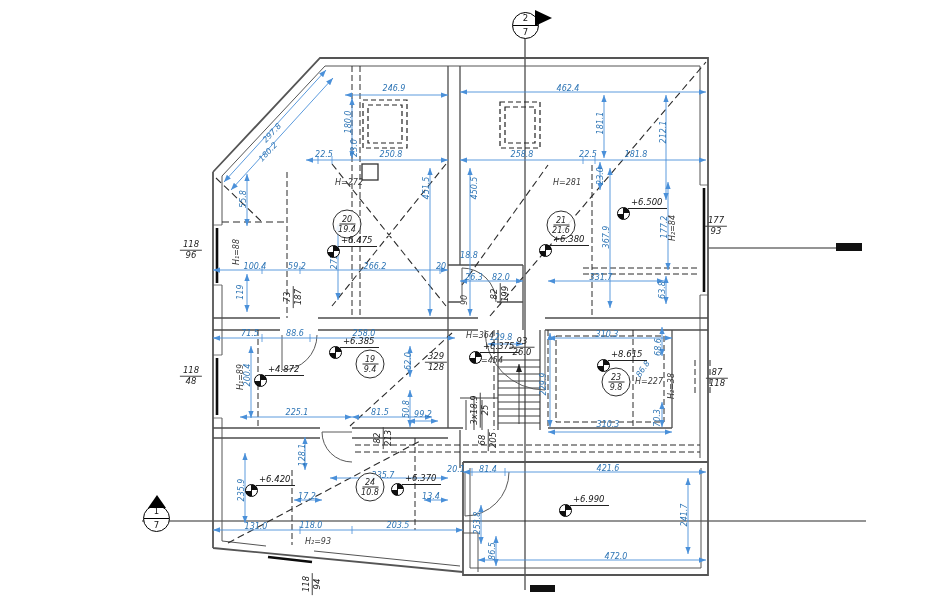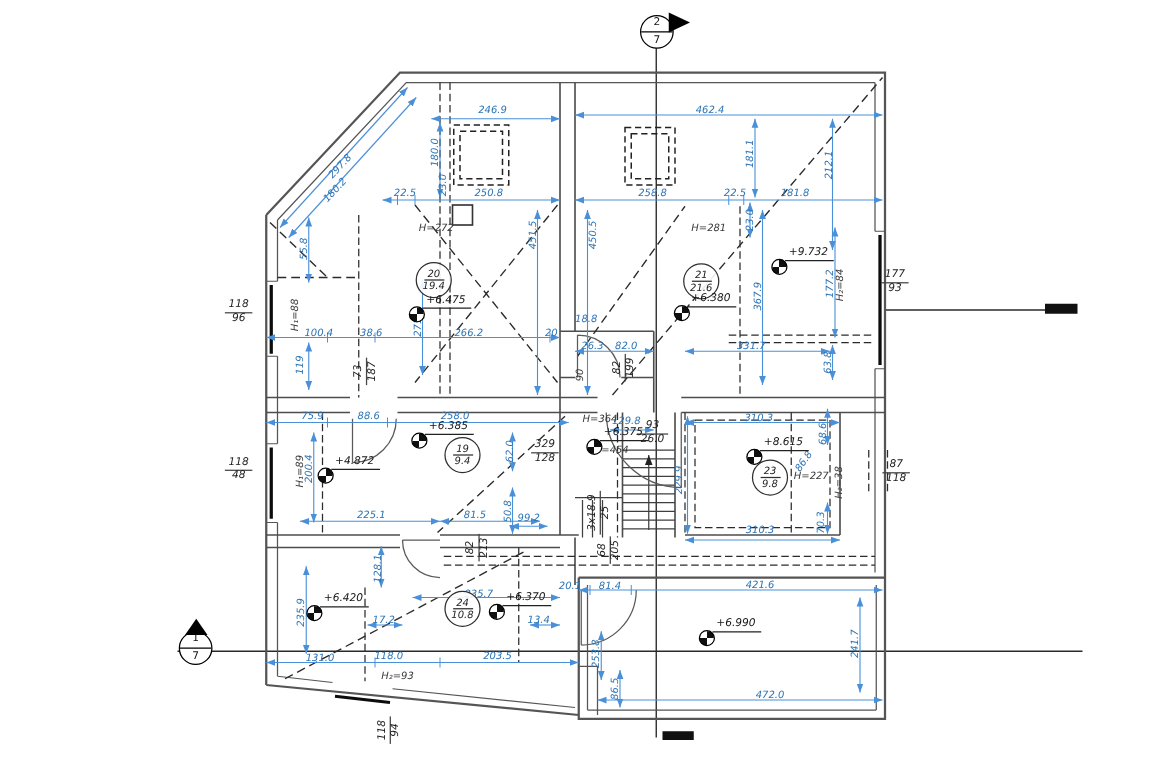--- a/index.html
+++ b/index.html
@@ -201,33 +201,33 @@
       <div class="dim-label" style="left: 522px; top: 154px; transform: translate(-50%, -50%);">258.8</div>
       <div class="dim-label" style="left: 588px; top: 154px; transform: translate(-50%, -50%);">22.5</div>
       <div class="dim-label" style="left: 636px; top: 154px; transform: translate(-50%, -50%);">181.8</div>
       <div class="dim-label" style="left: 600px; top: 123px; transform: translate(-50%, -50%) rotate(-90deg);">181.1</div>
       <div class="dim-label" style="left: 663px; top: 132px; transform: translate(-50%, -50%) rotate(-90deg);">212.1</div>
       <div class="dim-label" style="left: 426px; top: 188px; transform: translate(-50%, -50%) rotate(-90deg);">451.5</div>
       <div class="dim-label" style="left: 474px; top: 188px; transform: translate(-50%, -50%) rotate(-90deg);">450.5</div>
       <div class="dim-label" style="left: 243px; top: 199px; transform: translate(-50%, -50%) rotate(-90deg);">55.8</div>
       <div class="dim-label" style="left: 334px; top: 258px; transform: translate(-50%, -50%) rotate(-90deg);">271.6</div>
       <div class="dim-label" style="left: 255px; top: 266px; transform: translate(-50%, -50%);">100.4</div>
-      <div class="dim-label" style="left: 297px; top: 266px; transform: translate(-50%, -50%);">38.6</div>
+      <div class="dim-label" style="left: 297px; top: 266px; transform: translate(-50%, -50%);">59.2</div>
       <div class="dim-label" style="left: 375px; top: 266px; transform: translate(-50%, -50%);">266.2</div>
       <div class="dim-label" style="left: 441px; top: 266px; transform: translate(-50%, -50%);">20</div>
       <div class="dim-label" style="left: 469px; top: 255px; transform: translate(-50%, -50%);">18.8</div>
       <div class="dim-label" style="left: 474px; top: 277px; transform: translate(-50%, -50%);">26.3</div>
       <div class="dim-label" style="left: 501px; top: 277px; transform: translate(-50%, -50%);">82.0</div>
       <div class="dim-label" style="left: 240px; top: 292px; transform: translate(-50%, -50%) rotate(-90deg);">119</div>
       <div class="dim-label" style="left: 606px; top: 237px; transform: translate(-50%, -50%) rotate(-90deg);">367.9</div>
       <div class="dim-label" style="left: 664px; top: 227px; transform: translate(-50%, -50%) rotate(-90deg);">177.2</div>
       <div class="dim-label" style="left: 600px; top: 176px; transform: translate(-50%, -50%) rotate(-90deg);">23.0</div>
       <div class="dim-label" style="left: 601px; top: 277px; transform: translate(-50%, -50%);">331.7</div>
       <div class="dim-label" style="left: 662px; top: 290px; transform: translate(-50%, -50%) rotate(-90deg);">63.8</div>
-      <div class="dim-label" style="left: 250px; top: 333px; transform: translate(-50%, -50%);">75.9</div>
+      <div class="dim-label" style="left: 250px; top: 333px; transform: translate(-50%, -50%);">71.5</div>
       <div class="dim-label" style="left: 295px; top: 333px; transform: translate(-50%, -50%);">88.6</div>
       <div class="dim-label" style="left: 364px; top: 333px; transform: translate(-50%, -50%);">258.0</div>
       <div class="dim-label" style="left: 607px; top: 334px; transform: translate(-50%, -50%);">310.3</div>
       <div class="dim-label" style="left: 658px; top: 347px; transform: translate(-50%, -50%) rotate(-90deg);">68.6</div>
       <div class="dim-label" style="left: 501px; top: 337px; transform: translate(-50%, -50%);">129.8</div>
       <div class="dim-label" style="left: 247px; top: 375px; transform: translate(-50%, -50%) rotate(-90deg);">200.4</div>
       <div class="dim-label" style="left: 408px; top: 361px; transform: translate(-50%, -50%) rotate(-90deg);">62.0</div>
       <div class="dim-label" style="left: 543px; top: 384px; transform: translate(-50%, -50%) rotate(-90deg);">229.9</div>
       <div class="dim-label" style="left: 643px; top: 369px; transform: translate(-50%, -50%) rotate(-55deg);">86.8</div>
       <div class="dim-label" style="left: 297px; top: 412px; transform: translate(-50%, -50%);">225.1</div>
@@ -333,21 +333,21 @@
       <div class="elev" style="left: 333px; top: 251px;">
         <span class="edot"></span>
         <span class="eval">+6.475</span>
       </div>
       <div class="elev" style="left: 545px; top: 250px;">
         <span class="edot"></span>
         <span class="eval">+6.380</span>
       </div>
       <div class="elev" style="left: 623px; top: 213px;">
         <span class="edot"></span>
-        <span class="eval">+9.732</span>
+        <span class="eval">+6.500</span>
       </div>
       <div class="elev" style="left: 335px; top: 352px;">
         <span class="edot"></span>
         <span class="eval">+6.385</span>
       </div>
       <div class="elev" style="left: 260px; top: 380px;">
         <span class="edot"></span>
         <span class="eval">+4.872</span>
       </div>
       <div class="elev" style="left: 603px; top: 365px;">

